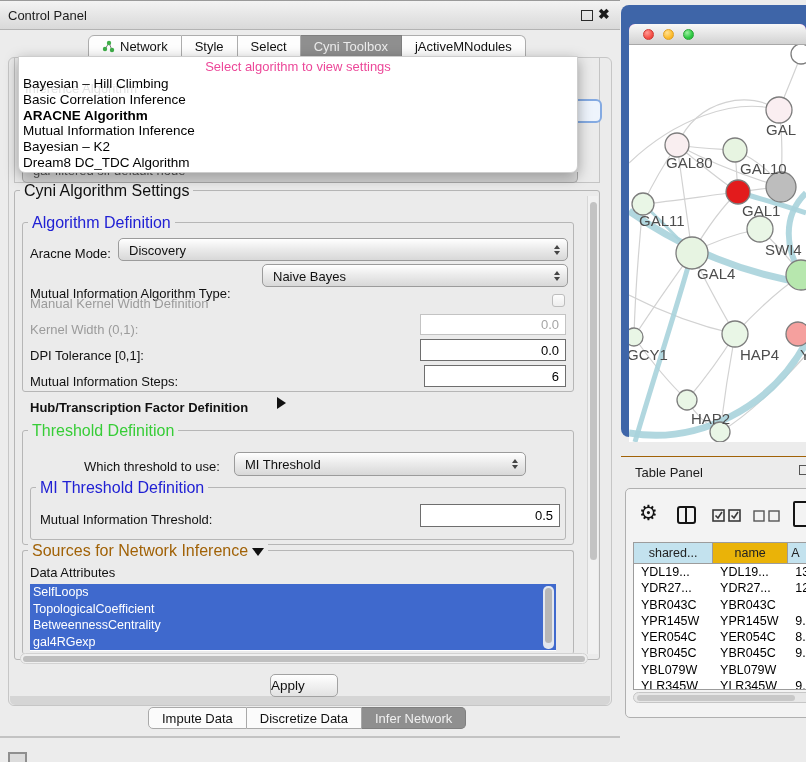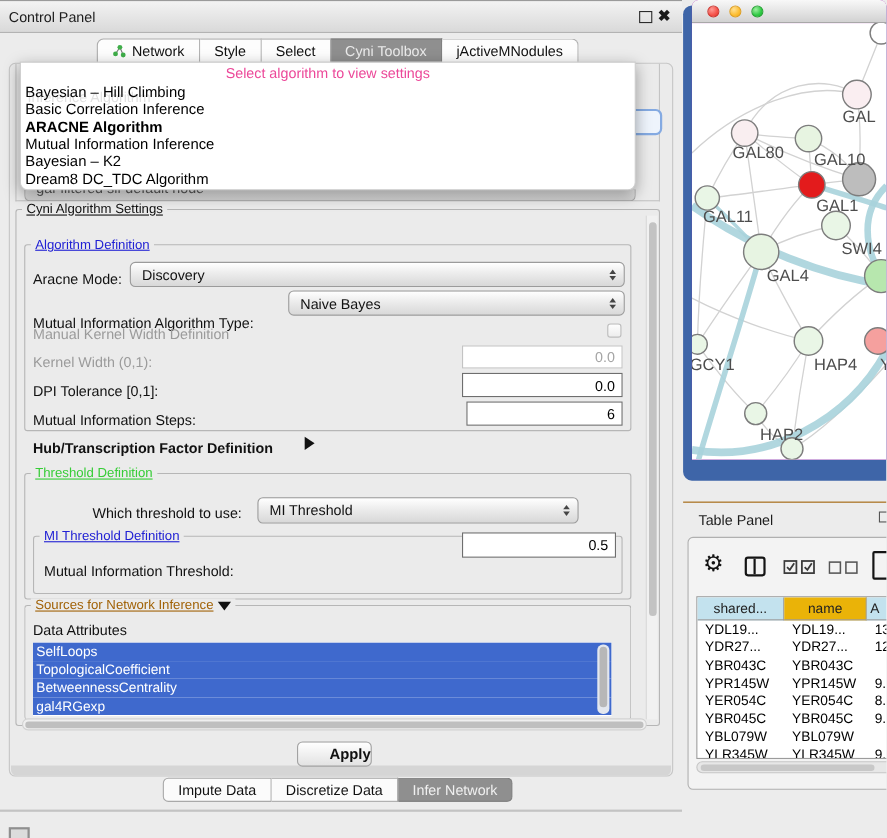--- a/index.html
+++ b/index.html
@@ -40,21 +40,21 @@
   
   .popup{left:18px;top:56px;width:560px;height:117px;background:#ffffff;
     border:1px solid #cdcdcd;border-radius:0 0 7px 7px;box-shadow:0 4px 14px rgba(0,0,0,.35);z-index:30;box-sizing:border-box;}
   .popup .prompt{height:19px;line-height:19px;text-align:center;color:#ec4899;font-size:13px;}
   .popup-item{height:15.8px;line-height:15.8px;padding-left:4px;font-size:13.5px;color:#000;white-space:nowrap;}
   .popup-item.sel{font-weight:bold;}
   .ghost-inference{position:absolute;left:6px;top:24px;font-size:13px;color:#444;opacity:.16;}
 
   
   .gbox{border:1px solid #b6b6b6;border-radius:3px;box-sizing:border-box;}
-  .glabel{position:absolute;background:#ebebeb;padding:0 4px;font-size:12px;line-height:13px;white-space:nowrap;text-decoration:underline;}
+  .glabel{position:absolute;background:#ebebeb;padding:0 4px;font-size:16px;line-height:13px;white-space:nowrap;}
   .glabel.blue{color:#2121d4;}
   .glabel.green{color:#37cd37;}
 
   .flabel{position:absolute;font-size:13px;color:#111;font-weight:normal;white-space:nowrap;}
   .flabel.dis{color:#9b9b9b;}
 
   
   .combo{position:absolute;border:1px solid #9b9b9b;border-radius:5px;
     background:linear-gradient(#ffffff,#ececec 45%,#d8d8d8);box-sizing:border-box;}
   .combo .cv{position:absolute;left:10px;top:50%;transform:translateY(-50%);font-size:13px;color:#111;white-space:nowrap;}
@@ -78,33 +78,33 @@
   .vthumb{position:absolute;background:#c3c3c3;border-radius:5px;}
   .htrack{position:absolute;background:#efefef;border:1px solid #d2d2d2;border-radius:6px;box-sizing:border-box;}
   .hthumb{position:absolute;background:#bfbfbf;border-radius:5px;}
 
   
   .attrlist{left:30px;top:584px;width:526px;height:67px;overflow:hidden;background:#fff;}
   .attr-item{height:16.5px;line-height:16.5px;padding-left:3px;font-size:12.5px;color:#fff;background:#3f69cd;white-space:nowrap;}
 
   
   .applybtn{left:270px;top:674px;width:68px;height:23px;border:1px solid #a2a2a2;border-radius:5px;
-    background:linear-gradient(#ffffff,#e2e2e2);font-size:13.5px;color:#111;text-align:right;line-height:21px;box-sizing:border-box;font-weight:bold;}
+    background:linear-gradient(#ffffff,#e2e2e2);font-size:13.5px;color:#111;text-align:left;line-height:21px;box-sizing:border-box;}
   .bottomtabs{left:148px;top:707px;height:22px;display:flex;z-index:5;}
   .bseg{padding:0 13px;font-size:13px;line-height:22px;color:#111;background:#fbfbfb;
     border:1px solid #a9a9a9;border-left:none;white-space:nowrap;}
   .bseg.first{border-left:1px solid #a9a9a9;border-radius:5px 0 0 5px;}
   .bseg.dark{background:#8f8f8f;color:#f0f0f0;border-color:#7f7f7f;border-radius:0 5px 5px 0;}
 
   .divider-bottom{left:0;top:736px;width:620px;height:2px;background:#c3c3c3;}
   .bl-square{left:8px;top:752px;width:19px;height:12px;border:2px solid #8f8f8f;background:#dcdcdc;box-sizing:border-box;}
 
   
   .netframe{left:621px;top:5px;width:185px;height:432px;background:#3e65a8;border-radius:8px 0 0 8px;}
-  .macwin{left:629px;top:0;width:177px;height:418px;background:#a21caf;border-radius:6px 6px 0 0;overflow:hidden;}
+  .macwin{left:629px;top:24px;width:177px;height:418px;background:#a21caf;border-radius:6px 6px 0 0;overflow:hidden;}
   .mactb{position:absolute;left:0;top:0;width:100%;height:21px;
     background:linear-gradient(#f8f8f8,#d2d2d2);border-bottom:1px solid #a8a8a8;box-sizing:border-box;}
   .light{position:absolute;top:4.5px;width:11px;height:11px;border-radius:50%;box-sizing:border-box;}
   .light.red{left:14px;background:radial-gradient(circle at 35% 30%,#ff9a94,#f55149 60%,#d93a33);border:1px solid #ce3a34;}
   .light.yellow{left:34px;background:radial-gradient(circle at 35% 30%,#ffe092,#fdbd2f 60%,#e9a420);border:1px solid #dfa023;}
   .light.green{left:54px;background:radial-gradient(circle at 35% 30%,#9ef0a0,#2ec943 60%,#24ad36);border:1px solid #2aa437;}
   .netcontent{position:absolute;left:0;top:21px;width:177px;height:397px;background:#fff;}
 
   
   .tp-titlebar{left:621px;top:456px;width:185px;height:28px;border-top:1px solid #a16207;box-sizing:border-box;}
@@ -238,21 +238,21 @@
     <span class="cv">MI Threshold</span>
     <span class="arrows">
         <span class="tri-up"></span>
         <span class="tri-dn"></span>
       </span>
   </div>
 
   <div class="abs gbox" style="left:30px;top:487px;width:536px;height:53px;"></div>
   <span class="abs glabel blue" style="left:36px;top:481px;">MI Threshold Definition</span>
   <span class="abs flabel" style="left:40px;top:512px;">Mutual Information Threshold:</span>
-  <div class="tfield strong abs" style="left:420px;top:484px;width:140px;height:23px;line-height:22px;text-align:right;">0.5</div>
+  <div class="tfield strong abs" style="left:420px;top:504px;width:140px;height:23px;line-height:22px;text-align:right;">0.5</div>
 
   <div class="abs gbox" style="left:22px;top:550px;width:552px;height:104px;border-bottom:none;"></div>
   <span class="abs glabel" style="left:28px;top:544px;color:#a16207;"><span>Sources for Network Inference</span><span class="tri-down"></span></span>
   <span class="abs flabel" style="left:30px;top:565px;">Data Attributes</span>
 
   <div class="abs attrlist">
       <div class="attr-item">SelfLoops</div>
       <div class="attr-item">TopologicalCoefficient</div>
       <div class="attr-item">BetweennessCentrality</div>
       <div class="attr-item">gal4RGexp</div>

